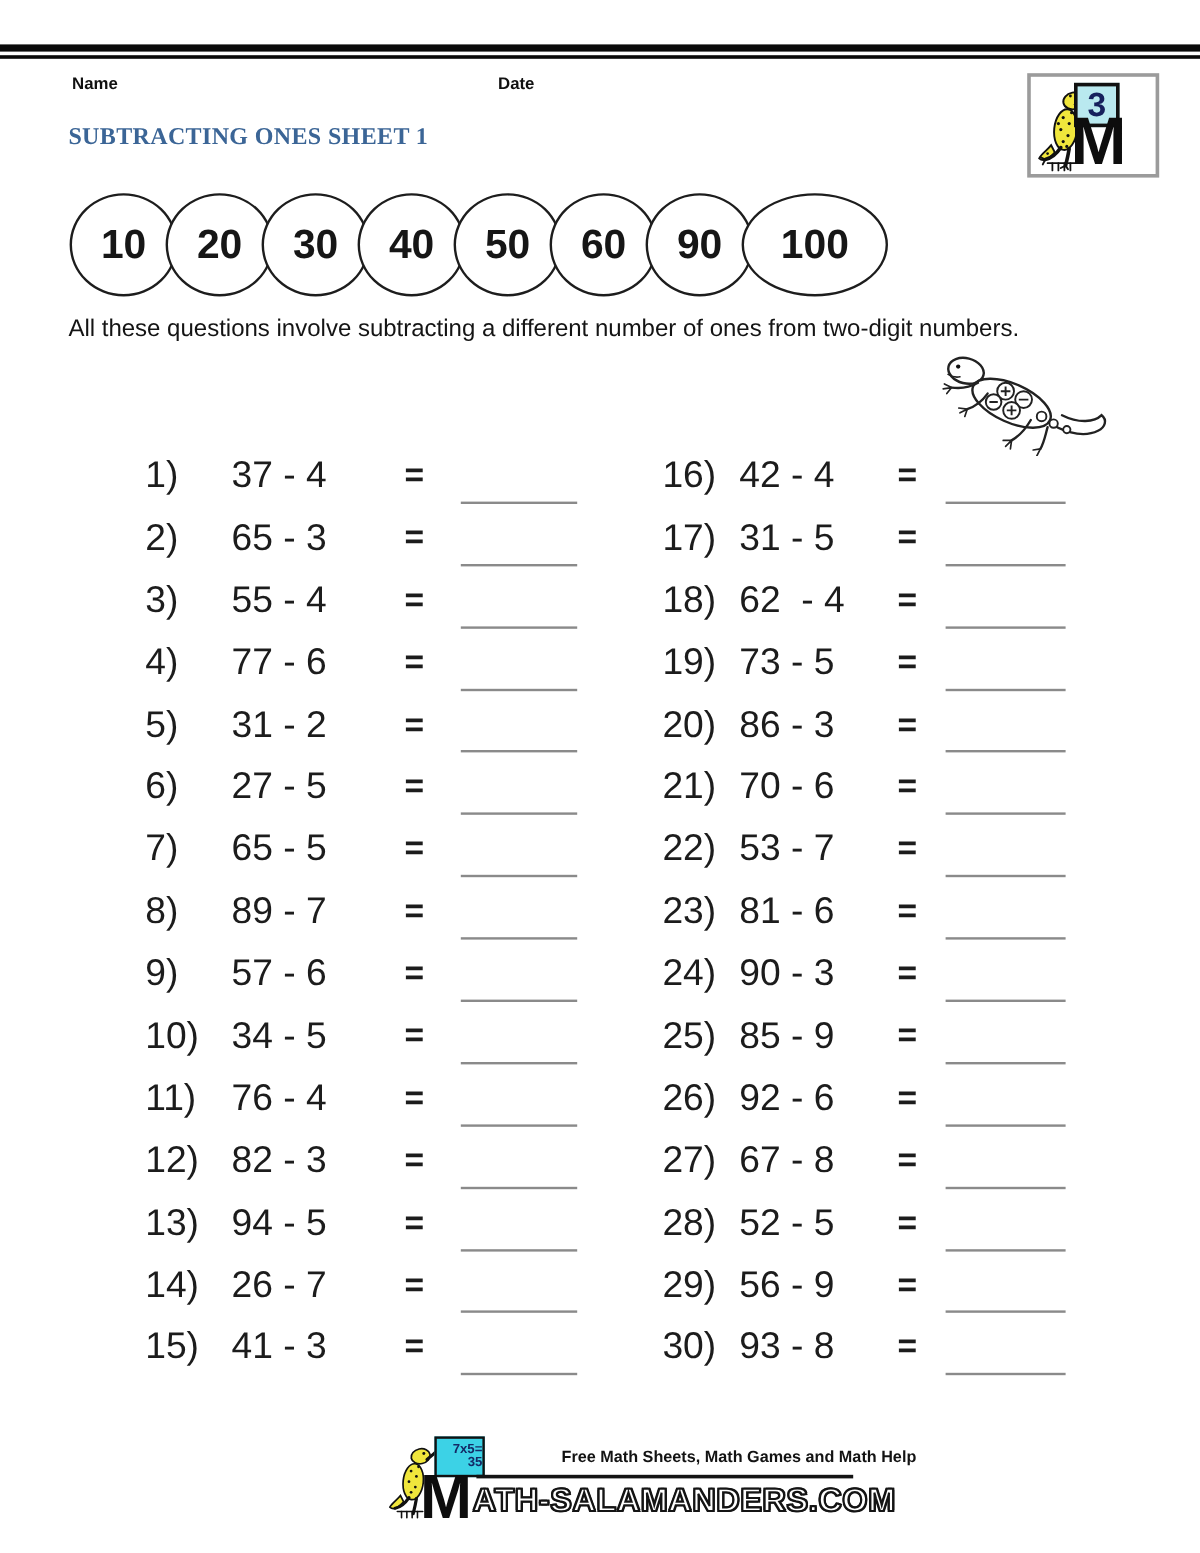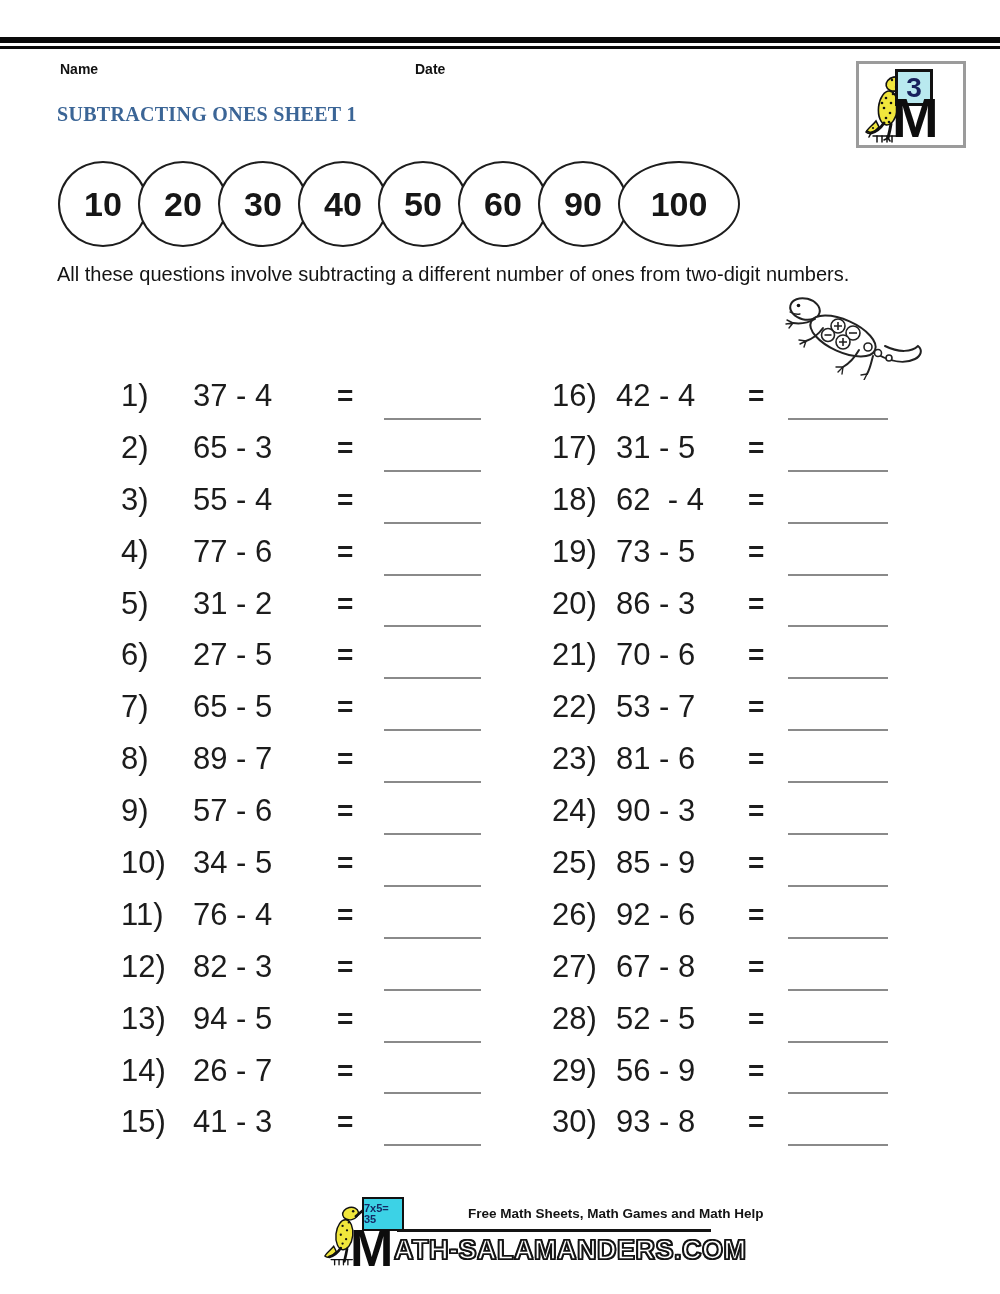--- a/index.html
+++ b/index.html
@@ -47,21 +47,21 @@
   .prow{position:relative;height:51.9px;}
   .pnum,.pexpr,.peq{position:absolute;top:50%;transform:translateY(-50%);font-size:31px;font-weight:500;color:#1c1c1c;white-space:pre;}
   .peq{font-size:28px;font-weight:600;}
   .pline{position:absolute;bottom:2px;height:0;border-bottom:2px solid #8a8a8a;}
   .cl.pnum{left:121px;} .cl.pexpr{left:193px;} .cl.peq{left:337px;} .cl.pline{left:384px;width:97px;}
   .cr.pnum{left:552px;} .cr.pexpr{left:604px;margin-left:12px;} .cr.peq{left:748px;} .cr.pline{left:788px;width:100px;}
 
   
   .foot-sala{left:324px;top:1200px;}
   .foot-card{left:362px;top:1197px;width:42px;height:34px;background:#3cd2e6;border:2px solid #111;box-sizing:border-box;
-             display:flex;flex-direction:column;align-items:flex-start;justify-content:center;
+             display:flex;flex-direction:column;align-items:flex-end;justify-content:center;
              font-size:11px;font-weight:700;color:#142a66;line-height:11px;}
   .foot-tagline{left:420px;top:1206px;font-size:13.5px;font-weight:700;color:#131313;padding-left:48px;}
   .foot-rule{left:397px;top:1229px;width:314px;height:3px;background:#141414;}
   .foot-m{left:350px;top:1222px;font-size:52px;font-weight:900;color:#0d0d0d;line-height:1;letter-spacing:-2px;}
   .foot-wordmark{left:394px;top:1235px;font-size:27px;font-weight:800;letter-spacing:0.5px;color:#ffffff;
                  -webkit-text-stroke:1.7px #141414;
                  text-shadow:1px 1px 0 #141414,-1px 1px 0 #141414,1px -1px 0 #141414,-1px -1px 0 #141414;}
 </style>
 </head>
 <body>

